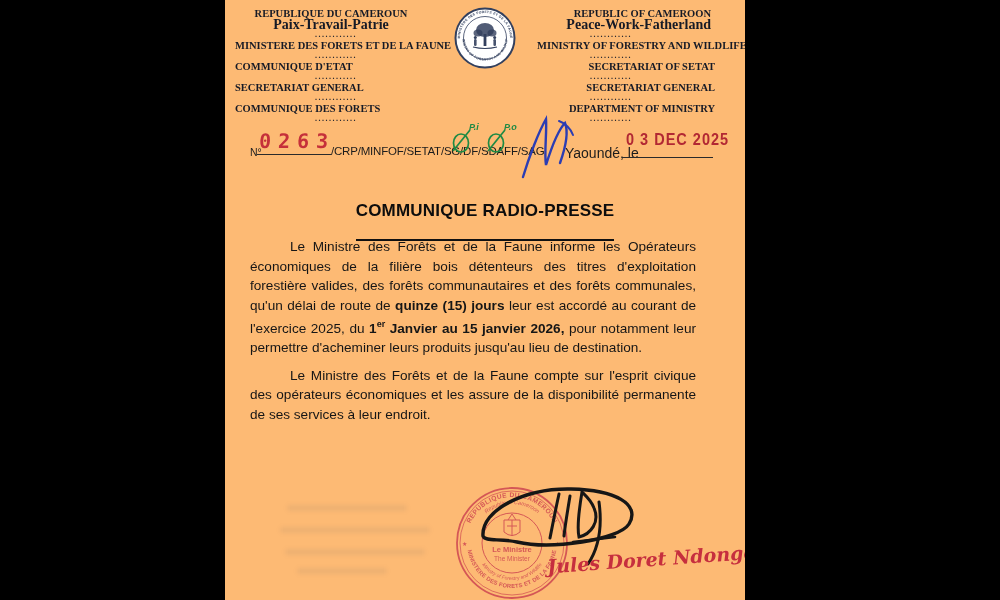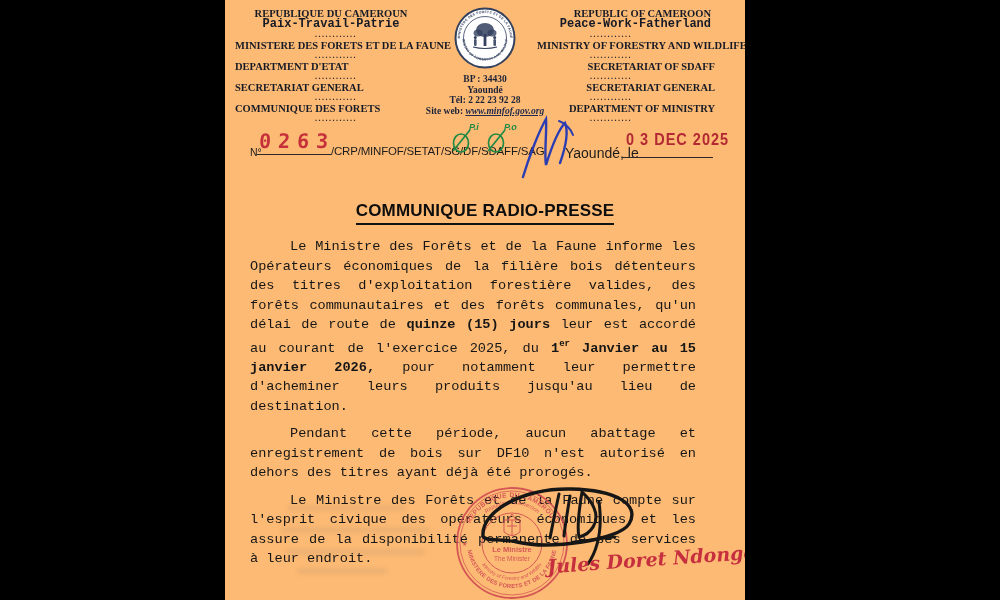--- a/index.html
+++ b/index.html
@@ -9,21 +9,21 @@
   }
   .page{
     position:absolute;left:225px;top:0;width:520px;height:600px;
     background:#fdba74;overflow:hidden;
   }
   
   .hdr-col{position:absolute;top:8px;color:#161a26;font-family:"Liberation Serif",serif;font-weight:bold;}
   .hdr-left{left:10px;width:202px;text-align:left;}
   .hdr-right{left:312px;width:178px;text-align:right;}
   .hdr-line{font-size:10.5px;line-height:11px;white-space:nowrap;}
-  .hdr-sub{font-size:12px;line-height:11px;font-family:Liberation Mono, monospace;}
+  .hdr-sub{font-size:14px;line-height:11px;}
   .hdr-left .pair{text-align:center;width:192px;}
   .hdr-right .pair{text-align:right;padding-right:4px;}
   .dots{font-size:8px;line-height:10px;letter-spacing:1.5px;text-align:center;color:#1a1e2a;}
   .hdr-right .dots{padding-right:30px;}
   .hdr-center{position:absolute;left:185px;top:6px;width:150px;text-align:center;color:#1c2338;}
   .hdr-center .addr{font-family:"Liberation Serif",serif;font-size:9.5px;line-height:10.5px;font-weight:bold;}
   .site-url{font-style:italic;text-decoration:underline;color:#232c4a;}
   
   .abs{position:absolute;}
   .ref-no{left:25px;top:146px;font-size:10.5px;color:#222;}
@@ -31,25 +31,25 @@
     letter-spacing:7px;color:#c5303a;transform:skewX(-3deg);}
   .ref-underline{left:32px;top:154px;width:74px;border-top:1.6px solid #2a2a2a;}
   .ref-suffix{left:106px;top:145px;font-size:11.5px;color:#1c1c1c;letter-spacing:-0.2px;}
   .place-label{left:340px;top:145px;font-size:14px;color:#1c1c1c;}
   .place-underline{left:397px;top:157px;width:91px;border-top:1.4px solid #2a2a2a;}
   .date-stamp{left:401px;top:131px;font-size:14.5px;font-weight:bold;letter-spacing:1px;
     color:#b22833;transform:scaleY(1.12);white-space:nowrap;}
   
   .title-wrap{left:0;top:201px;width:100%;text-align:center;}
   .title{display:inline-block;font-size:17px;font-weight:bold;color:#0d0d0d;
-    border-bottom:2px solid #111;padding-bottom:2px;letter-spacing:0.2px;}
+    border-bottom:2px solid #111;padding-bottom:18px;letter-spacing:0.2px;}
   
   .body-text{left:25px;top:237px;width:462px;font-size:13.6px;line-height:19.5px;
     text-align:justify;color:#161616;}
-  .body-text p{margin:0 16px 8px 0;text-indent:40px;font-family:Liberation Mono, monospace;}
+  .body-text p{margin:0 16px 8px 0;text-indent:40px;}
   .b{font-weight:bold;}
   sup{font-size:9px;}
   
   .bleed{background:rgba(100,100,100,0.10);filter:blur(2px);height:6px;border-radius:3px;}
   
   .sig-name{left:322px;top:549px;width:180px;text-align:center;
     font-family:"DejaVu Serif",serif;font-style:italic;font-weight:bold;
     font-size:19px;color:#c62f3e;transform:rotate(-4deg);white-space:nowrap;}
   .stamp-svg{left:228px;top:484px;opacity:0.88;}
   .sign-svg{left:248px;top:476px;}
@@ -62,37 +62,37 @@
 <div class="page">
 
   <div class="hdr-col hdr-left">
     <div class="pair">
       <div class="hdr-line">REPUBLIQUE DU CAMEROUN</div>
       <div class="hdr-sub">Paix-Travail-Patrie</div>
     </div>
     <div class="dots">............</div>
     <div class="hdr-line">MINISTERE DES FORETS ET DE LA FAUNE</div>
     <div class="dots">............</div>
-    <div class="hdr-line">DEPARTMENT D'ETAT</div>
+    <div class="hdr-line">COMMUNIQUE D'ETAT</div>
     <div class="dots">............</div>
     <div class="hdr-line">SECRETARIAT GENERAL</div>
     <div class="dots">............</div>
     <div class="hdr-line">COMMUNIQUE DES FORETS</div>
     <div class="dots">............</div>
   </div>
 
   <div class="hdr-col hdr-right">
     <div class="pair">
       <div class="hdr-line">REPUBLIC OF CAMEROON</div>
       <div class="hdr-sub">Peace-Work-Fatherland</div>
     </div>
     <div class="dots">............</div>
     <div class="hdr-line">MINISTRY OF FORESTRY AND WILDLIFE</div>
     <div class="dots">............</div>
-    <div class="hdr-line">SECRETARIAT OF SDAFF</div>
+    <div class="hdr-line">SECRETARIAT OF SETAT</div>
     <div class="dots">............</div>
     <div class="hdr-line">SECRETARIAT GENERAL</div>
     <div class="dots">............</div>
     <div class="hdr-line">DEPARTMENT OF MINISTRY</div>
     <div class="dots">............</div>
   </div>
 
   <div class="hdr-center">
     <svg width="64" height="64" viewBox="0 0 64 64">
       <circle cx="32" cy="32" r="29.5" fill="#ffffff" stroke="#33405e" stroke-width="2"></circle>
@@ -111,28 +111,20 @@
       <ellipse cx="32" cy="24" rx="9" ry="7" fill="#33405e" opacity="0.85"></ellipse>
       <ellipse cx="25" cy="27" rx="4.5" ry="3.5" fill="#33405e" opacity="0.8"></ellipse>
       <ellipse cx="39" cy="27" rx="4.5" ry="3.5" fill="#33405e" opacity="0.8"></ellipse>
       <rect x="30.6" y="28" width="2.8" height="12" fill="#33405e"></rect>
       <path d="M 20,41 Q 32,44 44,41" stroke="#33405e" stroke-width="1.2" fill="none"></path>
       <rect x="21" y="33" width="2.6" height="7" rx="1.2" fill="#33405e" opacity="0.9"></rect>
       <rect x="40.4" y="33" width="2.6" height="7" rx="1.2" fill="#33405e" opacity="0.9"></rect>
       <circle cx="22.3" cy="31.5" r="1.5" fill="#33405e"></circle>
       <circle cx="41.7" cy="31.5" r="1.5" fill="#33405e"></circle>
     </svg>
-    <div class="addr">
-      <div>BP : 34430</div>
-      <div>Yaoundé</div>
-      <div>Tél: 2 22 23 92 28</div>
-      <div>
-        <span>Site web: </span><span class="site-url">www.minfof.gov.org</span>
-      </div>
-    </div>
   </div>
 
   <div class="abs ref-no">N°</div>
   <div class="abs ref-number">0263</div>
   <div class="abs ref-underline"></div>
   <div class="abs ref-suffix">/CRP/MINFOF/SETAT/SG/DF/SDAFF/SAG</div>
   <div class="abs place-label">Yaoundé, le</div>
   <div class="abs place-underline"></div>
   <div class="abs date-stamp">0 3 DEC 2025</div>
 
@@ -151,21 +143,20 @@
     <path d="M 4,64 C 10,44 20,18 27,6 C 28,20 25,40 27,52 C 32,36 38,18 46,10 C 50,20 46,36 41,50" stroke="#2b3db3" stroke-width="2.4" fill="none" stroke-linecap="round"></path>
     <path d="M 40,8 C 46,10 52,16 54,22" stroke="#2b3db3" stroke-width="2" fill="none" stroke-linecap="round"></path>
   </svg>
 
   <div class="abs title-wrap">
     <span class="title">COMMUNIQUE RADIO-PRESSE</span>
   </div>
 
   <div class="abs body-text">
     <p><span>Le Ministre des Forêts et de la Faune informe les Opérateurs économiques de la filière bois détenteurs des titres d'exploitation forestière valides, des forêts communautaires et des forêts communales, qu'un délai de route de </span><span class="b">quinze (15) jours</span><span> leur est accordé au courant de l'exercice 2025, du </span><span class="b">1</span><sup class="b">er</sup><span class="b"> Janvier au 15 janvier 2026,</span><span> pour notamment leur permettre d'acheminer leurs produits jusqu'au lieu de destination.</span></p>
-    <p><span>Pendant cette période, aucun abattage et enregistrement de bois sur DF10 n'est autorisé en dehors des titres ayant déjà été prorogés.</span></p>
     <p><span>Le Ministre des Forêts et de la Faune compte sur l'esprit civique des opérateurs économiques et les assure de la disponibilité permanente de ses services à leur endroit.</span></p>
   </div>
 
   <div class="abs bleed" style="left:62px;top:505px;width:120px;"></div>
   <div class="abs bleed" style="left:55px;top:527px;width:150px;"></div>
   <div class="abs bleed" style="left:60px;top:549px;width:140px;"></div>
   <div class="abs bleed" style="left:72px;top:568px;width:90px;"></div>
 
   <svg class="abs stamp-svg" width="118" height="118" viewBox="0 0 118 118">
     <g stroke="#cf4a52" fill="none">

